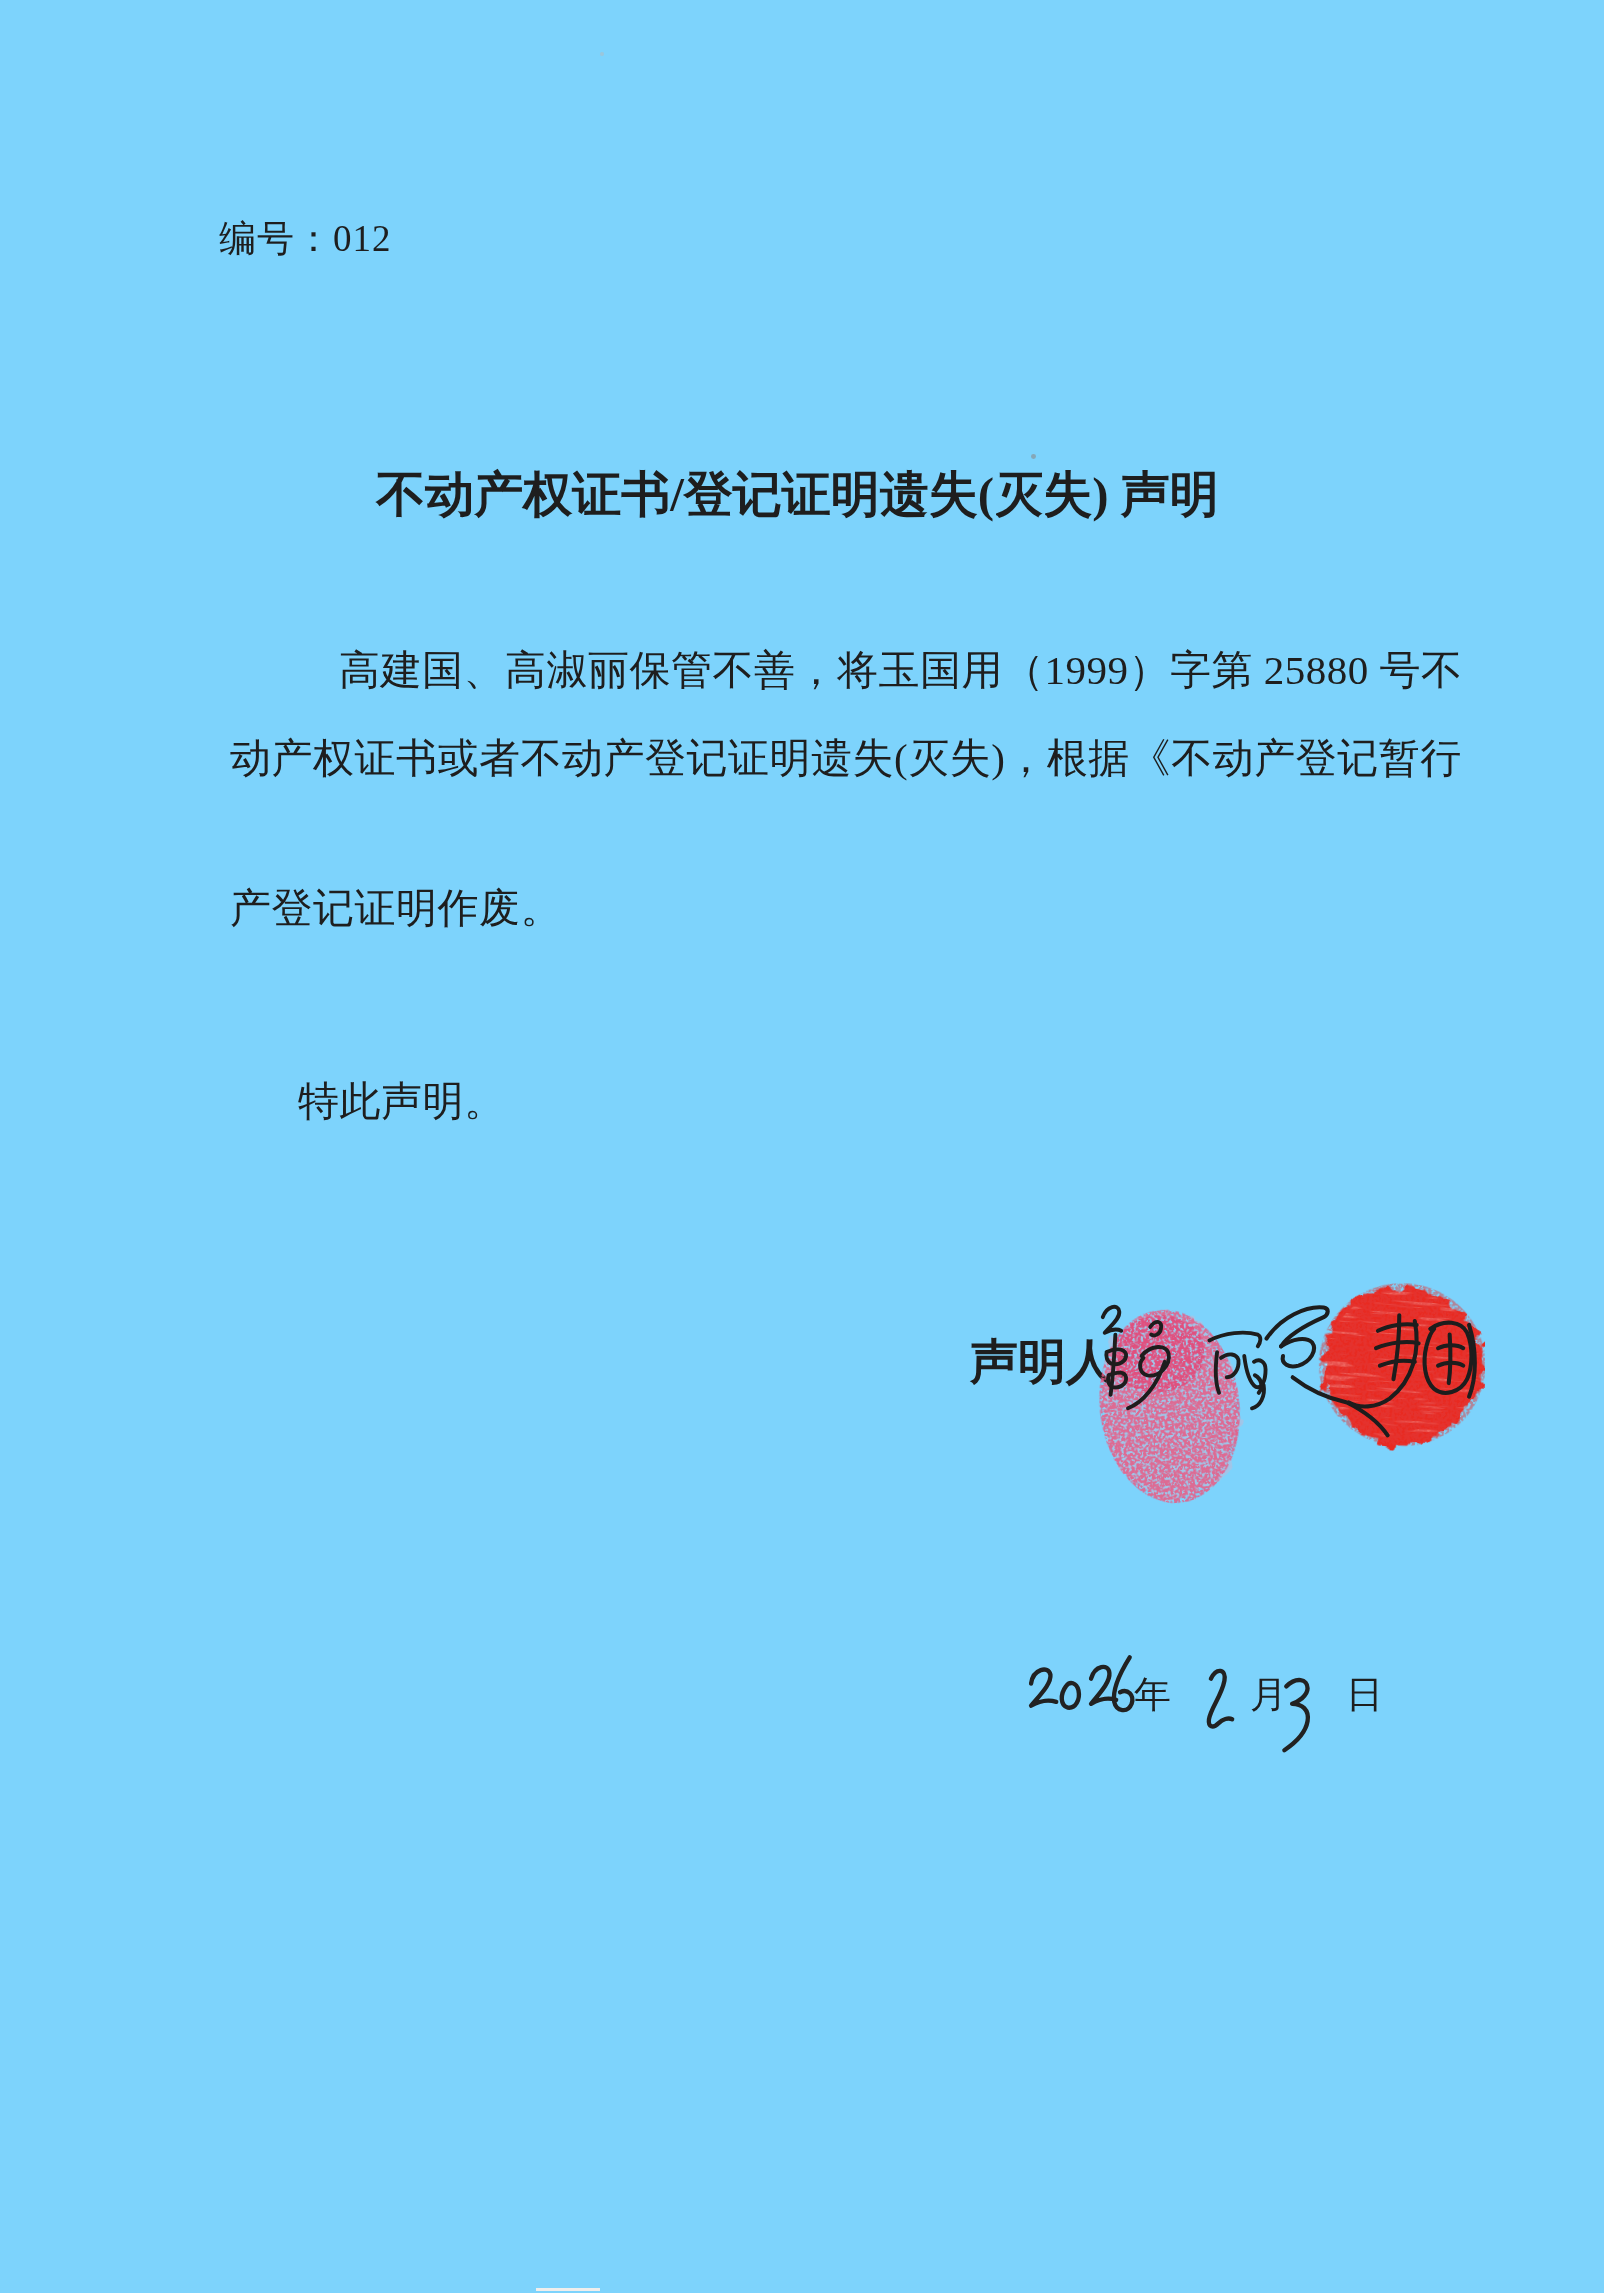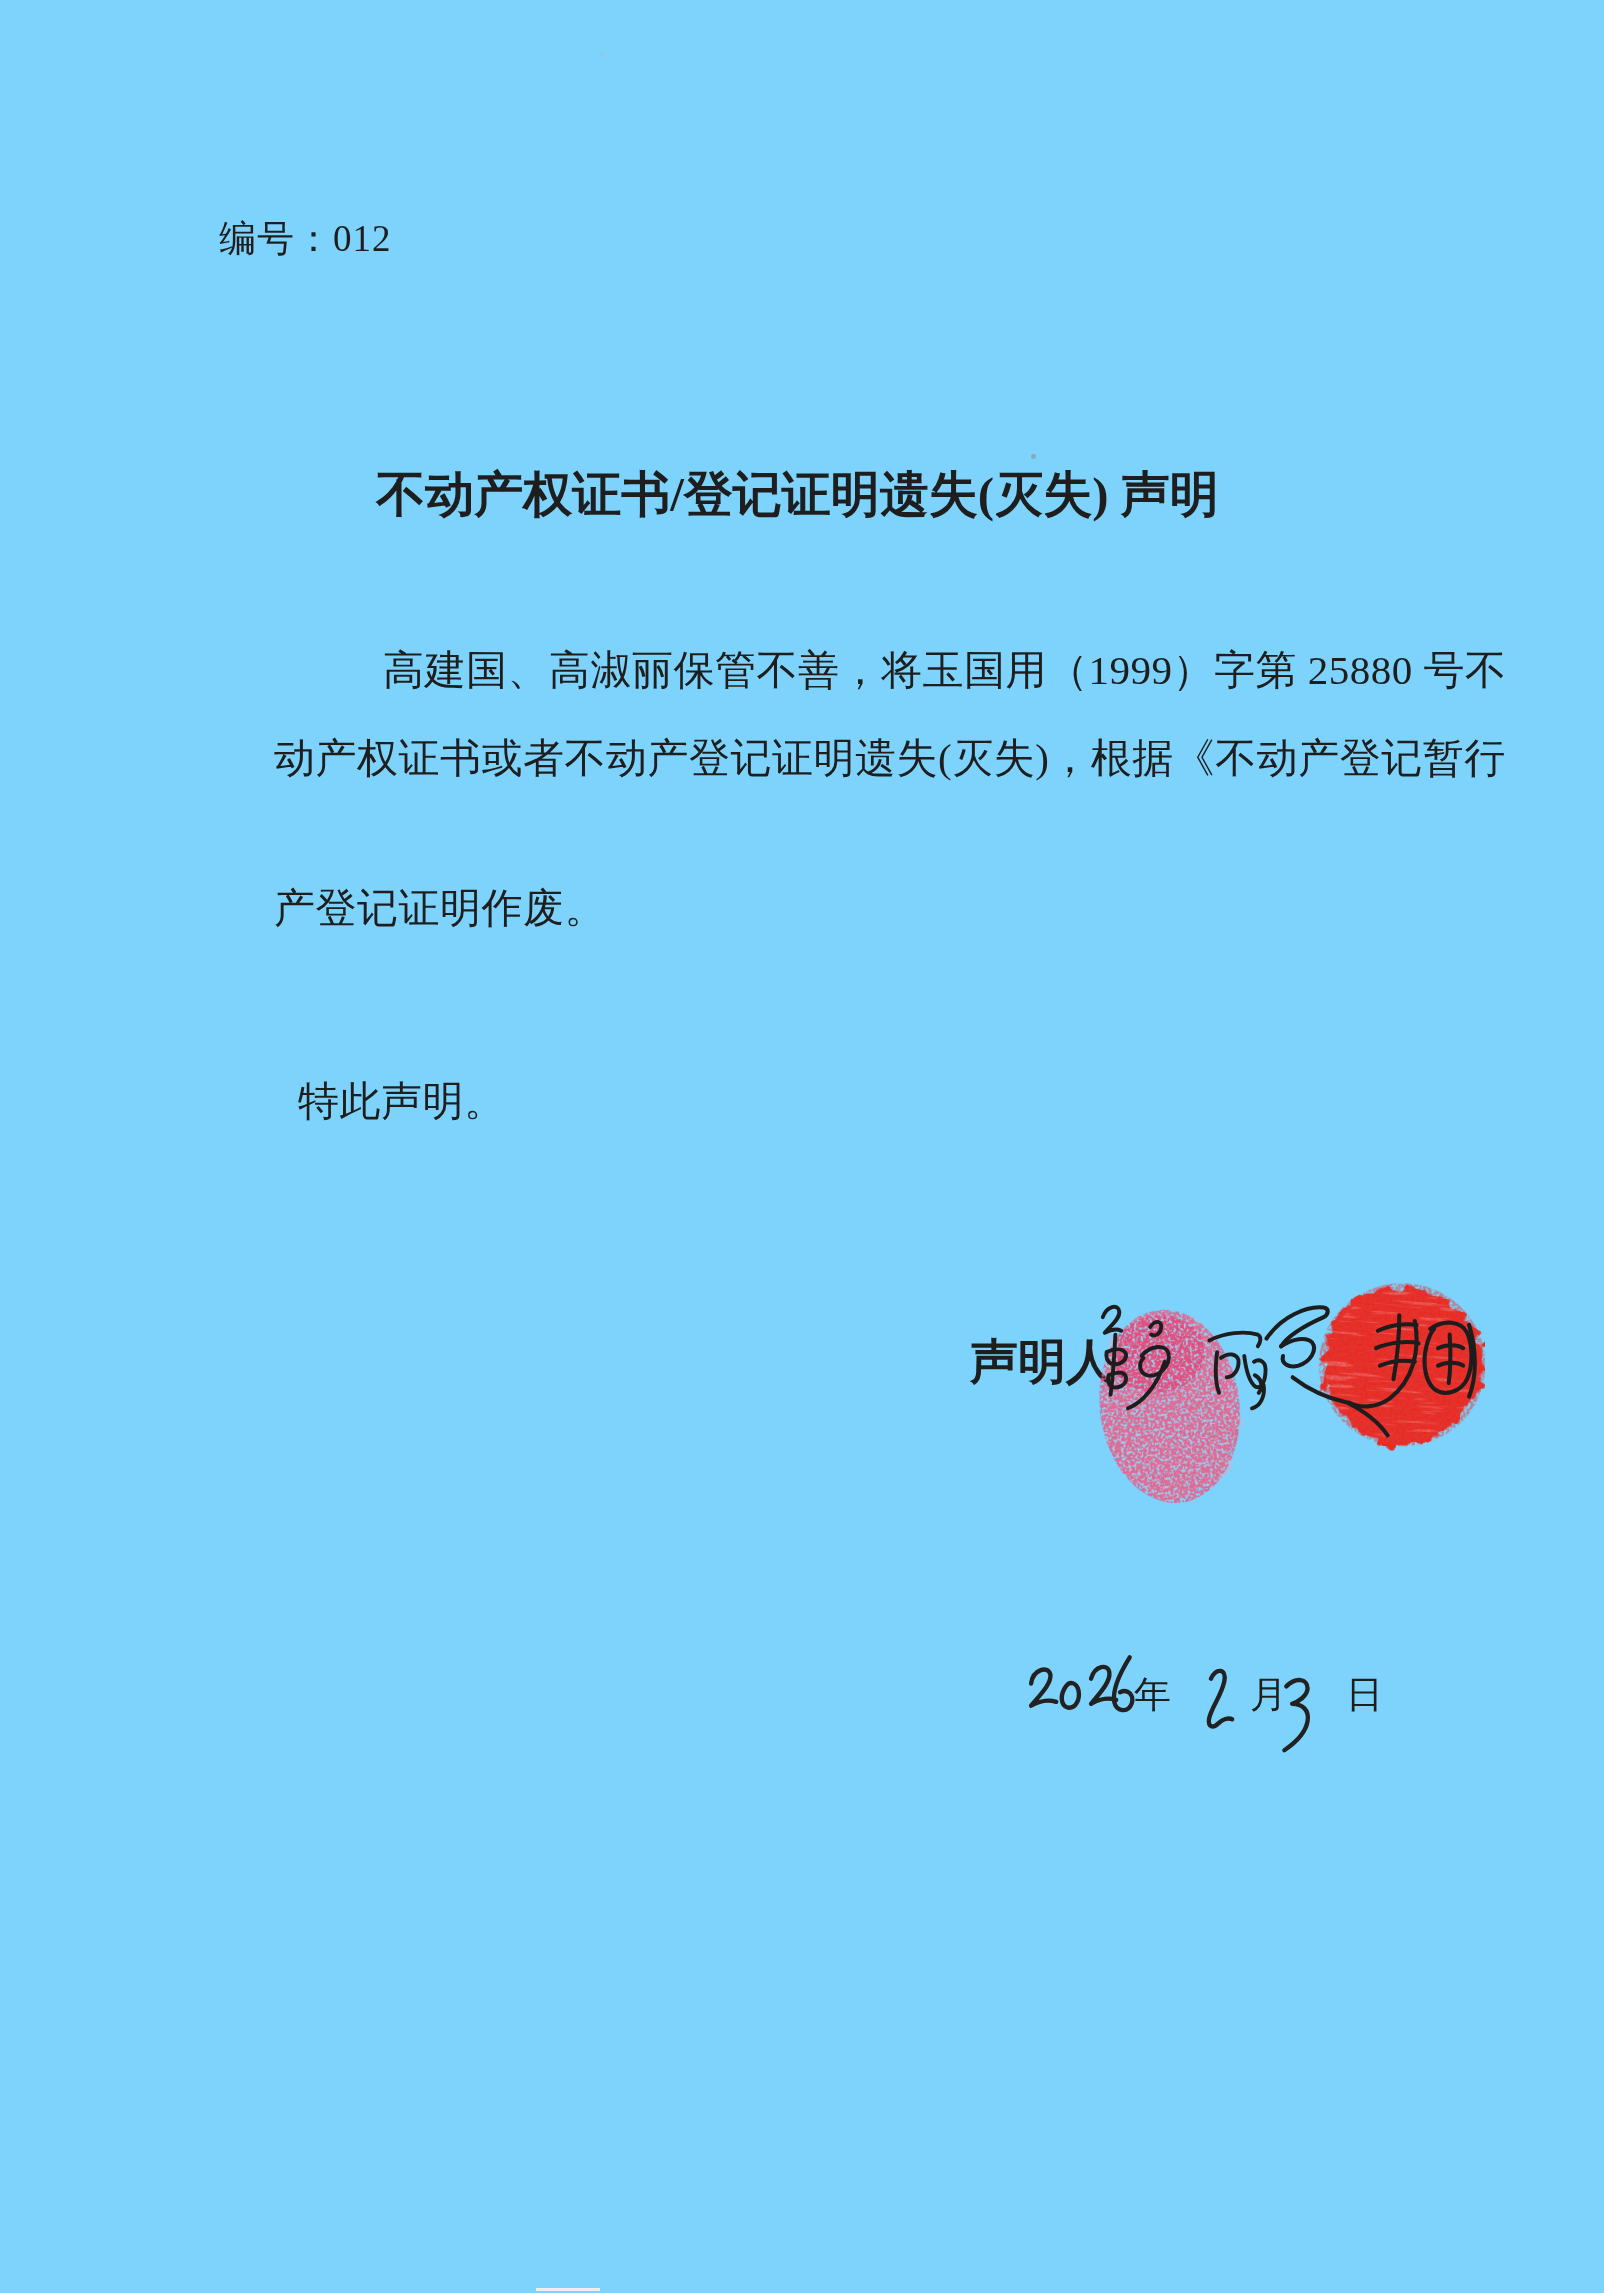--- a/index.html
+++ b/index.html
@@ -23,21 +23,20 @@
     left:230px;top:467px;width:1135px;
     text-align:center;
     font-size:49px;font-weight:700;line-height:1.15;
     white-space:nowrap;
   }
   .body-line{
     left:230px;width:1194px;
     font-size:41px;line-height:1.3;
     white-space:nowrap;
     letter-spacing:0.5px;
-    margin-left:44px;
   }
   .bl0{top:644px;text-indent:109px;}
   .bl1{top:732px;}
   .bl2{top:819px;}
   .bl3{top:882px;}
   .closing{
     left:298px;top:1075px;
     font-size:41px;line-height:1.3;white-space:nowrap;letter-spacing:0.5px;font-family:Liberation Serif, serif;
   }
   .signer-label{

